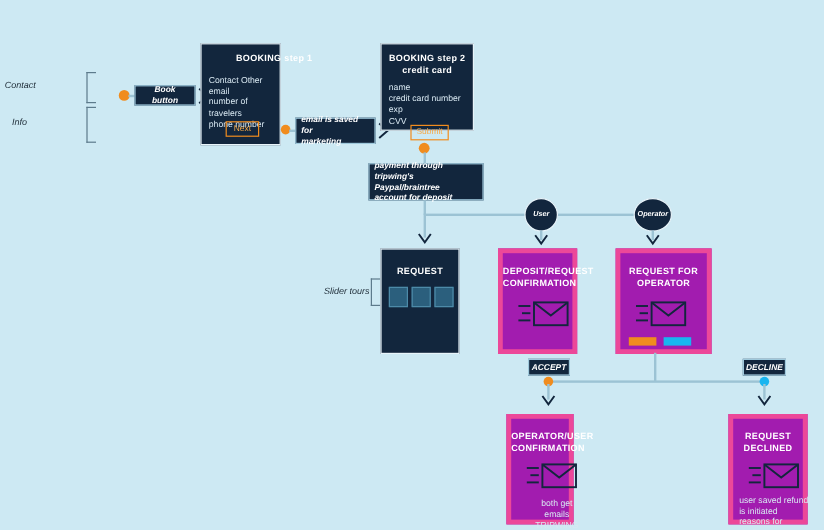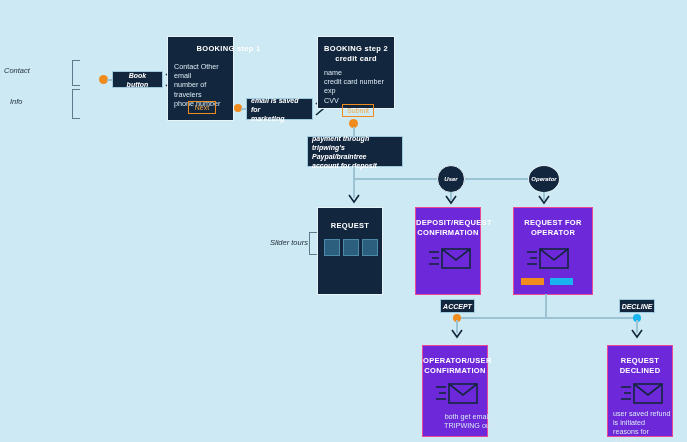--- a/index.html
+++ b/index.html
@@ -17,22 +17,22 @@
   }
   .abs { position: absolute; box-sizing: border-box; }
 
   
   .card-dark {
     background: #12263d;
     border: 1px solid #e8f4fa;
     box-sizing: border-box;
   }
   .card-teal {
-    background: #6d28d9;
-    border: 1px solid #ec4899;
+    background: #a21caf;
+    border: 4px solid #ec4899;
     box-sizing: border-box;
   }
 
   .card-title {
     color: #ffffff;
     font-size: 7.5px;
     font-weight: bold;
     text-align: center;
     letter-spacing: .3px;
     line-height: 10px;
@@ -265,21 +265,21 @@
       <polyline points="2,10 7,17 12,10" fill="none" stroke="#12263d" stroke-width="1.6"></polyline>
     </svg>
   </div>
   <div class="abs" style="left:630px; top:320px;">
     <svg width="14" height="22" viewBox="0 0 14 22">
       <line x1="7" y1="0" x2="7" y2="13" stroke="#9cc3d4" stroke-width="2"></line>
       <polyline points="2,10 7,17 12,10" fill="none" stroke="#12263d" stroke-width="1.6"></polyline>
     </svg>
   </div>
 
-  <div class="abs card-teal" style="left:422px; top:345px; width:66px; height:92px;">
+  <div class="abs card-teal" style="left:422px; top:345px; width:56px; height:92px;">
     <div class="abs card-title" style="left:0; top:10px; white-space:pre-line;">OPERATOR/USER
 CONFIRMATION</div>
     <div class="abs" style="left:12px; top:34px;">
       <svg width="44" height="26" viewBox="0 0 44 26">
         <rect x="14" y="4" width="28" height="19" fill="none" stroke="#12263d" stroke-width="1.6"></rect>
         <polyline points="14,4 28,15 42,4" fill="none" stroke="#12263d" stroke-width="1.6"></polyline>
         <line x1="1" y1="7" x2="11" y2="7" stroke="#12263d" stroke-width="1.6"></line>
         <line x1="4" y1="13" x2="11" y2="13" stroke="#12263d" stroke-width="1.6"></line>
         <line x1="1" y1="19" x2="11" y2="19" stroke="#12263d" stroke-width="1.6"></line>
       </svg>

